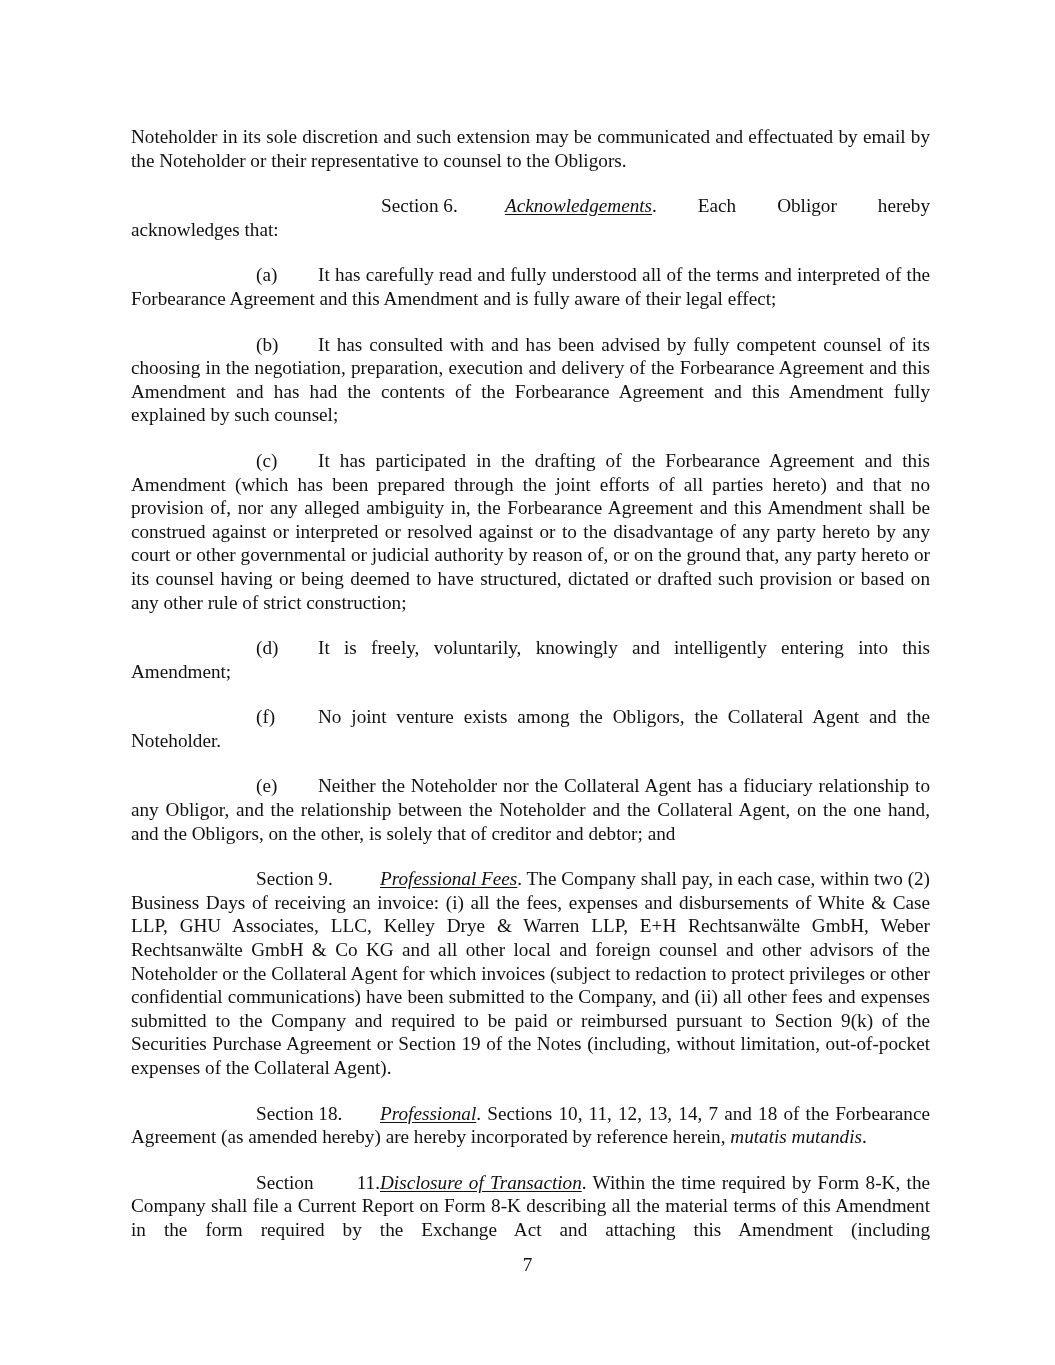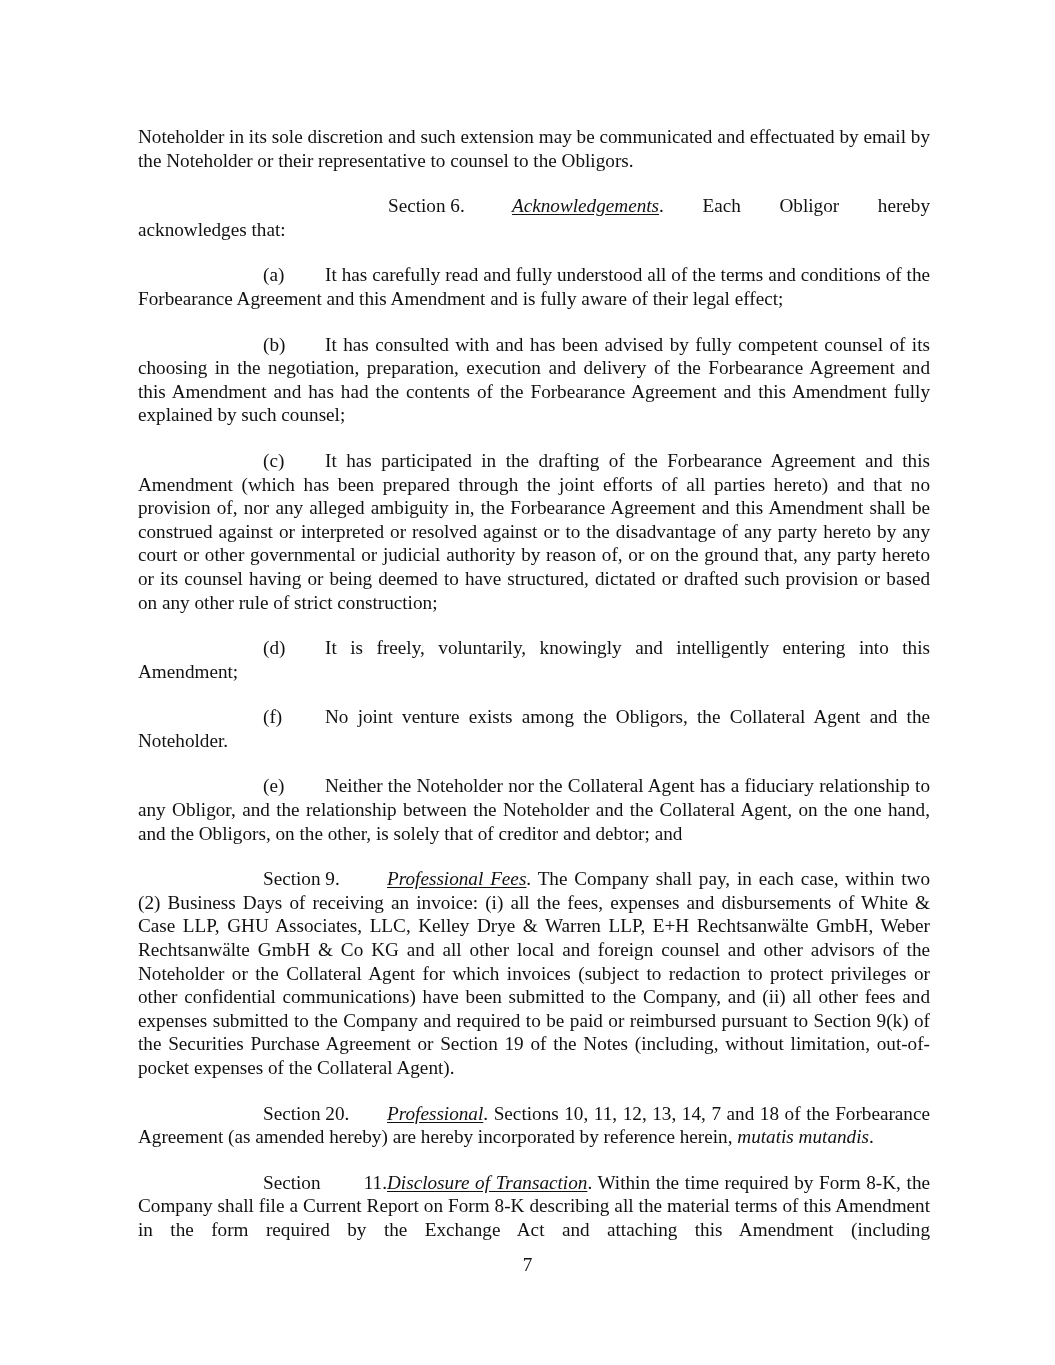--- a/index.html
+++ b/index.html
@@ -2,21 +2,21 @@
 <html><head>
 <meta charset="utf-8">
 <style>
   html, body { margin: 0; padding: 0; background: #ffffff; }
   body { width: 1055px; height: 1365px; position: relative; overflow: hidden; }
   .page {
     position: absolute; left: 124px; top: 125px; width: 806px;
     font-family: "Liberation Serif", serif; font-size: 19.2px; line-height: 23.6px;
     color: #111111;
   }
-  .p { text-align: justify; margin: 0 0 22px 14px; }
+  .p { text-align: justify; margin: 0 0 22px 7px; }
   .p.last-line-justify { text-align-last: justify; }
   .indent { padding-left: 125px; }
   .sec-num { display: inline-block; width: 124px; }
   .item-letter { display: inline-block; width: 62px; }
   .u { text-decoration: underline; text-underline-offset: 2px; font-style: italic; }
   .i { font-style: italic; }
   .page-number {
     position: absolute; left: 0; width: 1055px; top: 1254px; text-align: center;
     font-family: "Liberation Serif", serif; font-size: 19.2px; color: #111111;
   }
@@ -24,32 +24,32 @@
 </head>
 <body>
 
 <div class="page">
   <p class="p">Noteholder in its sole discretion and such extension may be communicated and effectuated by email by the Noteholder or their representative to counsel to the Obligors.</p>
 
   <p class="p">
     <span class="indent"></span><span style="padding-left:125px"></span><span class="sec-num">Section 6.</span><span class="u">Acknowledgements</span><span>. Each Obligor hereby acknowledges that:</span>
   </p>
 
-  <p class="p"><span style="padding-left:125px"></span><span class="item-letter">(a)</span><span>It has carefully read and fully understood all of the terms and conditions of the Forbearance Agreement and this Amendment and is fully aware of their legal effect;</span></p>
+  <p class="p"><span style="padding-left:125px"></span><span class="item-letter">(a)</span><span>It has carefully read and fully understood all of the terms and interpreted of the Forbearance Agreement and this Amendment and is fully aware of their legal effect;</span></p>
 
   <p class="p"><span style="padding-left:125px"></span><span class="item-letter">(b)</span><span>It has consulted with and has been advised by fully competent counsel of its choosing in the negotiation, preparation, execution and delivery of the Forbearance Agreement and this Amendment and has had the contents of the Forbearance Agreement and this Amendment fully explained by such counsel;</span></p>
 
   <p class="p"><span style="padding-left:125px"></span><span class="item-letter">(c)</span><span>It has participated in the drafting of the Forbearance Agreement and this Amendment (which has been prepared through the joint efforts of all parties hereto) and that no provision of, nor any alleged ambiguity in, the Forbearance Agreement and this Amendment shall be construed against or interpreted or resolved against or to the disadvantage of any party hereto by any court or other governmental or judicial authority by reason of, or on the ground that, any party hereto or its counsel having or being deemed to have structured, dictated or drafted such provision or based on any other rule of strict construction;</span></p>
 
   <p class="p"><span style="padding-left:125px"></span><span class="item-letter">(d)</span><span>It is freely, voluntarily, knowingly and intelligently entering into this Amendment;</span></p>
 
   <p class="p"><span style="padding-left:125px"></span><span class="item-letter">(f)</span><span>No joint venture exists among the Obligors, the Collateral Agent and the Noteholder.</span></p>
 
   <p class="p"><span style="padding-left:125px"></span><span class="item-letter">(e)</span><span>Neither the Noteholder nor the Collateral Agent has a fiduciary relationship to any Obligor, and the relationship between the Noteholder and the Collateral Agent, on the one hand, and the Obligors, on the other, is solely that of creditor and debtor; and</span></p>
 
   <p class="p"><span style="padding-left:125px"></span><span class="sec-num">Section 9.</span><span class="u">Professional Fees</span><span>. The Company shall pay, in each case, within two (2) Business Days of receiving an invoice: (i) all the fees, expenses and disbursements of White &amp; Case LLP, GHU Associates, LLC, Kelley Drye &amp; Warren LLP, E+H Rechtsanwälte GmbH, Weber Rechtsanwälte GmbH &amp; Co KG and all other local and foreign counsel and other advisors of the Noteholder or the Collateral Agent for which invoices (subject to redaction to protect privileges or other confidential communications) have been submitted to the Company, and (ii) all other fees and expenses submitted to the Company and required to be paid or reimbursed pursuant to Section 9(k) of the Securities Purchase Agreement or Section 19 of the Notes (including, without limitation, out-of-pocket expenses of the Collateral Agent).</span></p>
 
-  <p class="p"><span style="padding-left:125px"></span><span class="sec-num">Section 20.</span><span class="u">Professional</span><span>. Sections 10, 11, 12, 13, 14, 7 and 18 of the Forbearance Agreement (as amended hereby) are hereby incorporated by reference herein, </span><span class="i">mutatis mutandis</span><span>.</span></p>
+  <p class="p"><span style="padding-left:125px"></span><span class="sec-num">Section 18.</span><span class="u">Professional</span><span>. Sections 10, 11, 12, 13, 14, 7 and 18 of the Forbearance Agreement (as amended hereby) are hereby incorporated by reference herein, </span><span class="i">mutatis mutandis</span><span>.</span></p>
 
   <p class="p last-line-justify"><span style="padding-left:125px"></span><span class="sec-num">Section 11.</span><span class="u">Disclosure of Transaction</span><span>. Within the time required by Form 8-K, the Company shall file a Current Report on Form 8-K describing all the material terms of this Amendment in the form required by the Exchange Act and attaching this Amendment (including</span></p>
 </div>
 
 <div class="page-number">7</div>
 
 </body></html>

